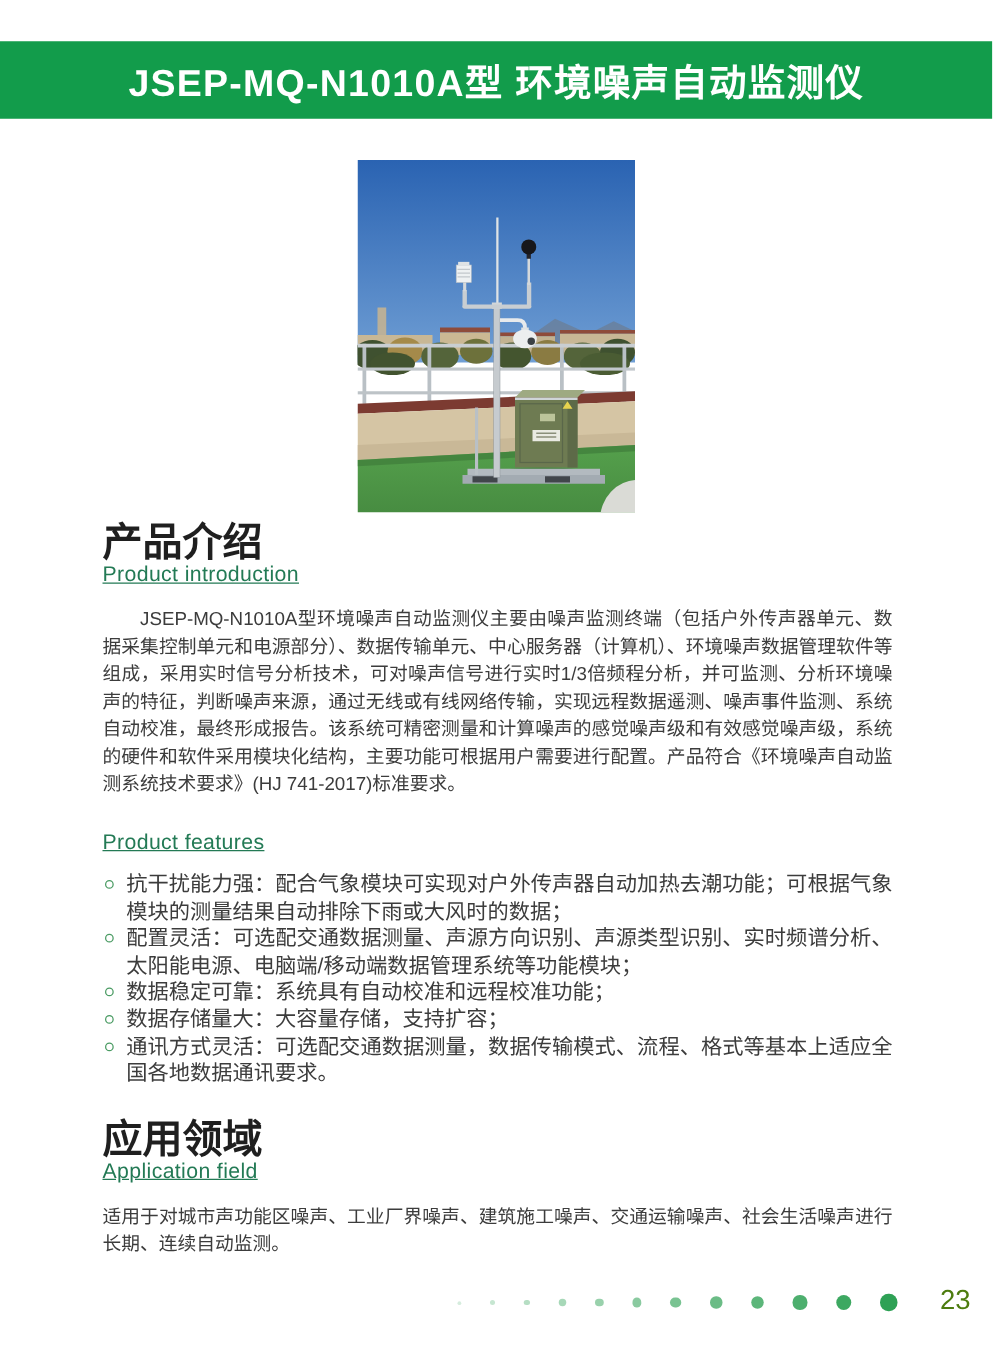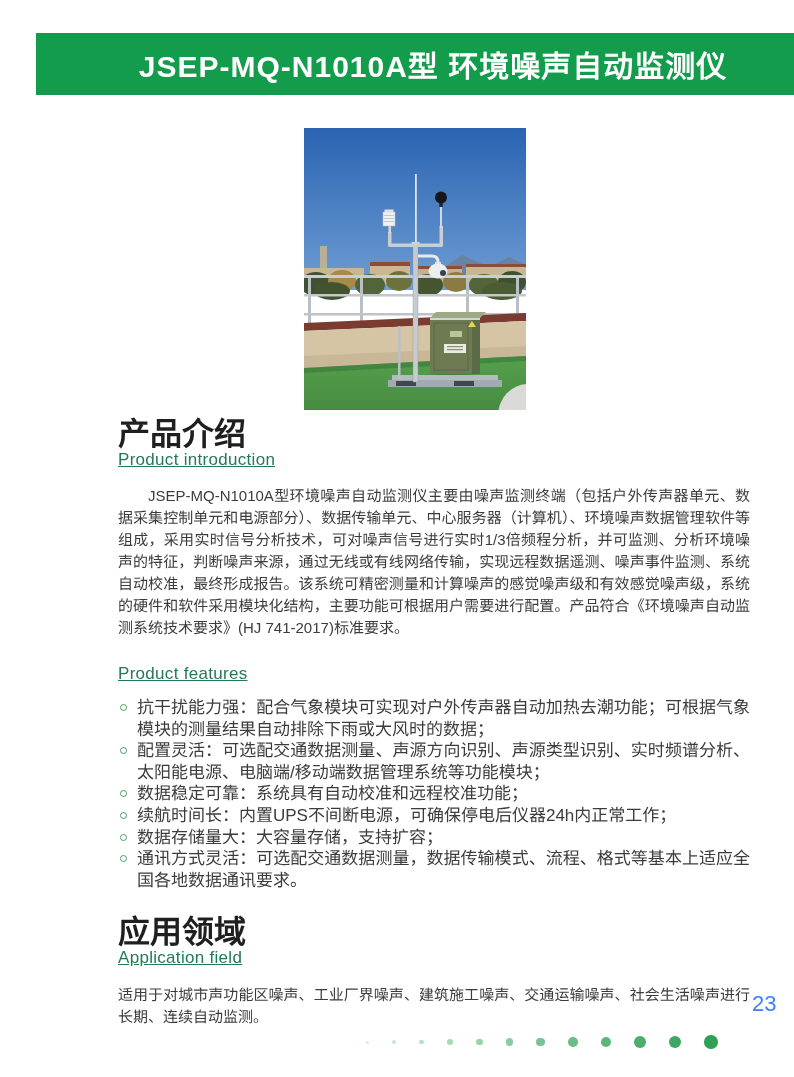--- a/index.html
+++ b/index.html
@@ -1,20 +1,20 @@
 <!DOCTYPE html>
 <html lang="zh-CN"><head>
 <meta charset="utf-8">
 <style>
   * { margin:0; padding:0; box-sizing:border-box; }
   html,body { background:#ffffff; }
   body { font-family:"Liberation Sans","DejaVu Sans",sans-serif; }
   .page {
     position:relative; width:794px; height:1077px; margin:0 auto;
-    background:#ffffff; overflow:hidden;padding-left:36px;
+    background:#ffffff; overflow:hidden;
   }
   
   .banner {
     margin-top:33px; width:794px; height:62px; background:#129c4b;
     display:flex; align-items:center; justify-content:center;
   }
   .banner-title {
     color:#ffffff; font-size:30px; font-weight:bold; letter-spacing:1px;
     white-space:nowrap;
   }
@@ -43,22 +43,22 @@
   .feature-text { font-size:17px; line-height:21.6px; color:#3c3c3c; text-align:justify; }
   .section-application { margin-top:27px; }
   .section-application .para { margin-top:16px; }
   
   .dots {
     position:absolute; left:366px; top:1035px; width:352px; height:14px;
     display:flex; justify-content:space-between; align-items:center;
   }
   .dot { display:inline-block; border-radius:50%; }
   .page-number {
-    position:absolute; left:752px; top:992px; font-size:22px; line-height:24px;
-    color:#3b82f6;
+    position:absolute; left:752px; top:1028px; font-size:22px; line-height:24px;
+    color:#4d7c0f;
   }
 </style>
 </head>
 <body>
 
 <div class="page">
 
   <header class="banner">
     <h1 class="banner-title">JSEP-MQ-N1010A型 环境噪声自动监测仪</h1>
   </header>
@@ -192,24 +192,20 @@
           <span class="bullet"></span>
           <span class="feature-text">抗干扰能力强：配合气象模块可实现对户外传声器自动加热去潮功能；可根据气象模块的测量结果自动排除下雨或大风时的数据；</span>
         </li>
         <li class="feature">
           <span class="bullet"></span>
           <span class="feature-text">配置灵活：可选配交通数据测量、声源方向识别、声源类型识别、实时频谱分析、太阳能电源、电脑端/移动端数据管理系统等功能模块；</span>
         </li>
         <li class="feature">
           <span class="bullet"></span>
           <span class="feature-text">数据稳定可靠：系统具有自动校准和远程校准功能；</span>
-        </li>
-        <li class="feature">
-          <span class="bullet"></span>
-          <span class="feature-text">续航时间长：内置UPS不间断电源，可确保停电后仪器24h内正常工作；</span>
         </li>
         <li class="feature">
           <span class="bullet"></span>
           <span class="feature-text">数据存储量大：大容量存储，支持扩容；</span>
         </li>
         <li class="feature">
           <span class="bullet"></span>
           <span class="feature-text">通讯方式灵活：可选配交通数据测量，数据传输模式、流程、格式等基本上适应全国各地数据通讯要求。</span>
         </li>
       </ul>

